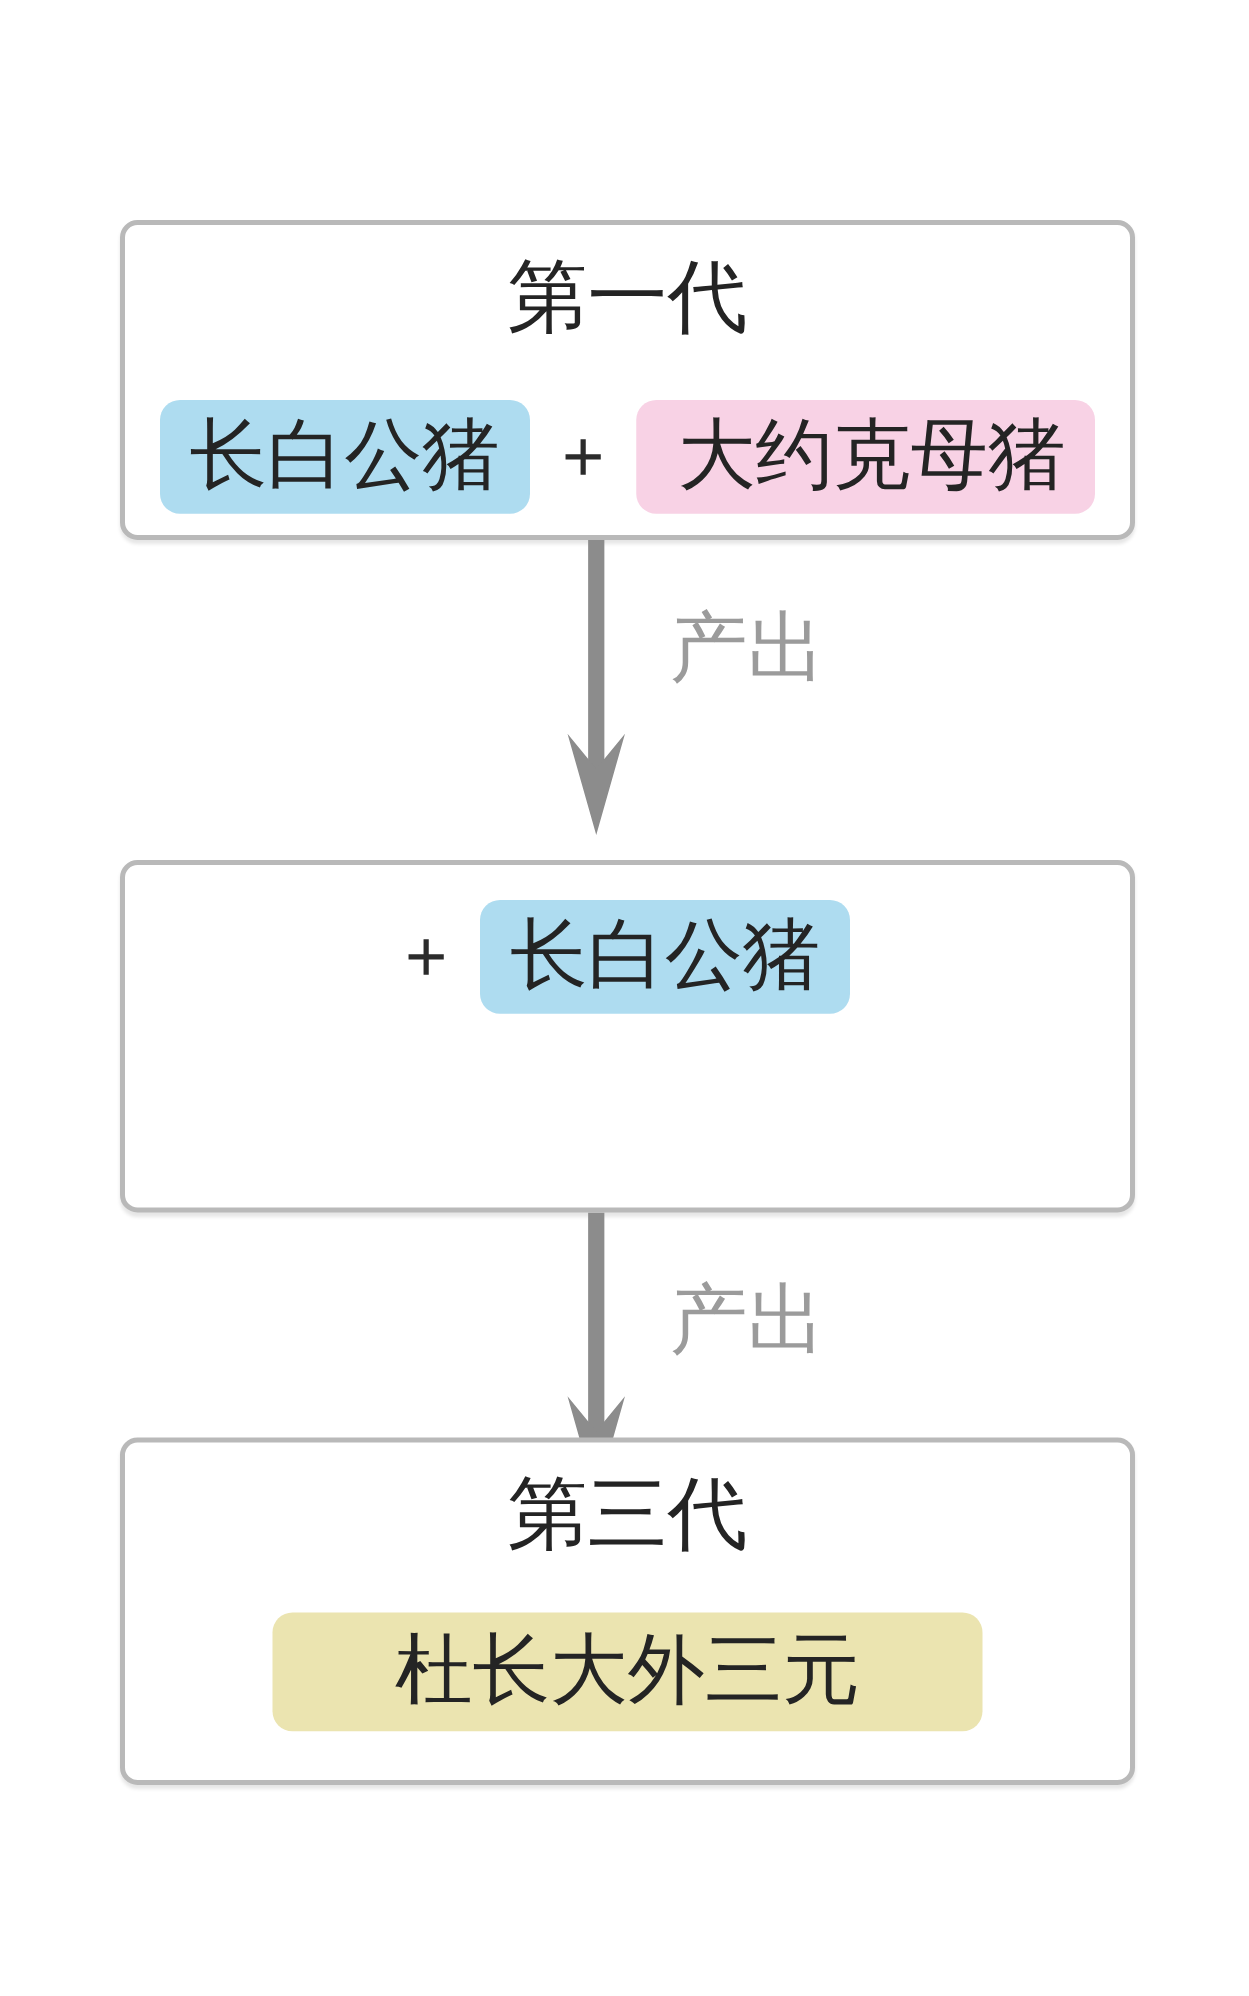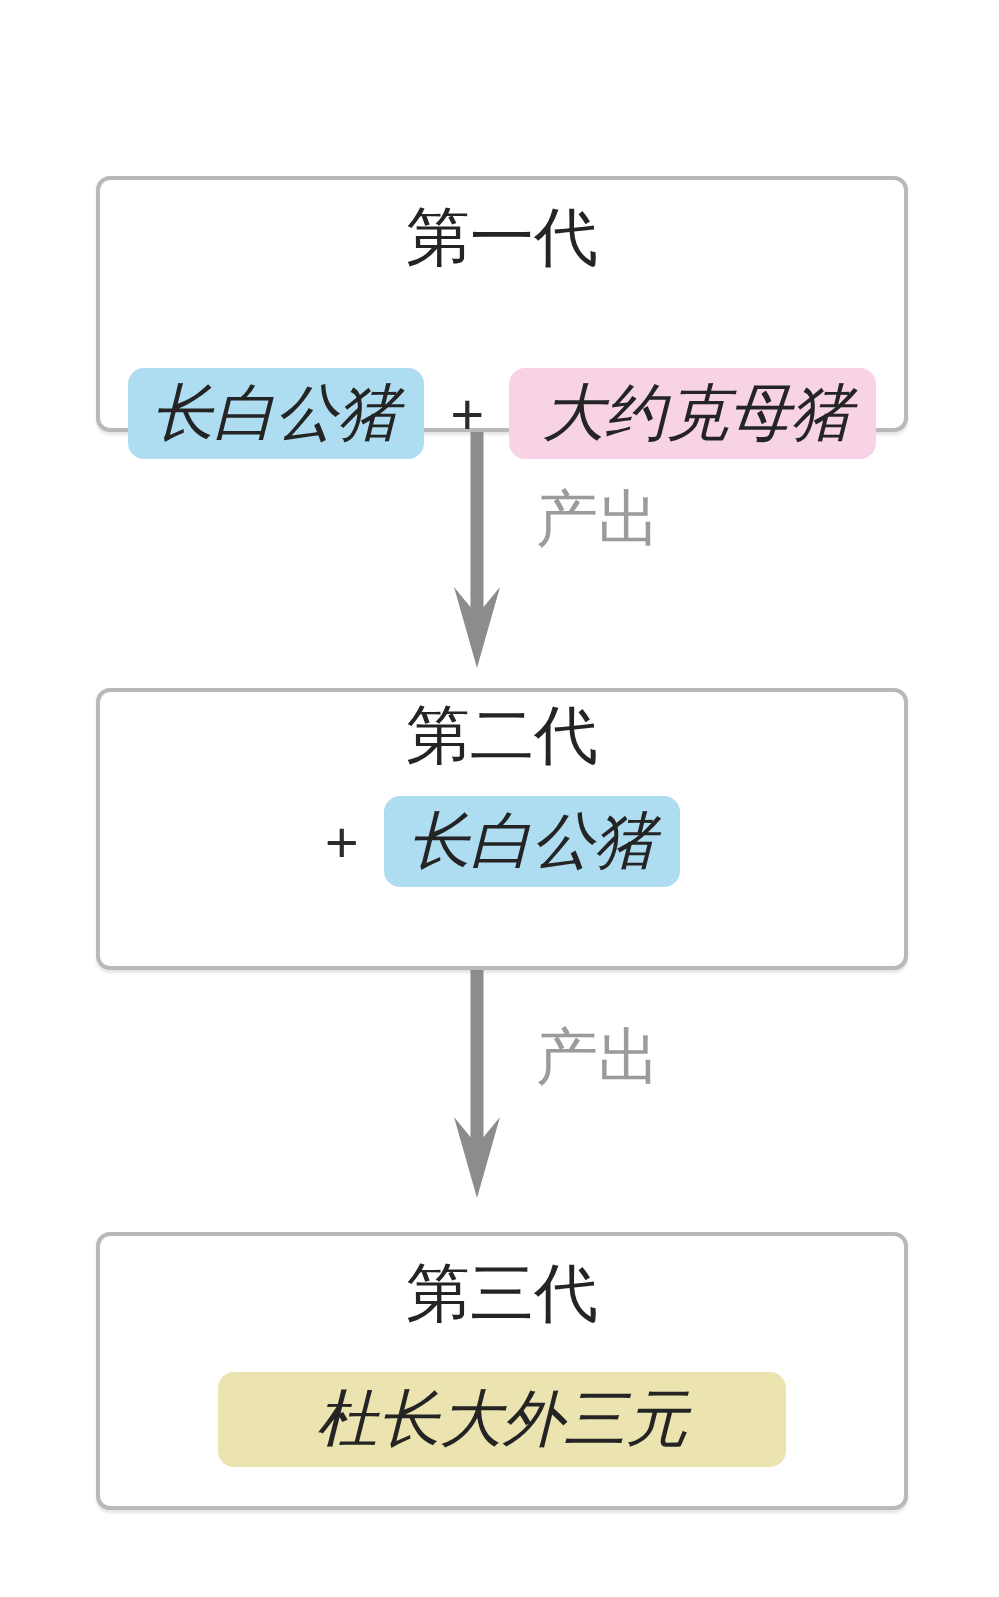--- a/index.html
+++ b/index.html
@@ -36,36 +36,35 @@
     width: 812px;
     box-sizing: border-box;
     background: #ffffff;
     border: 4px solid var(--box-border, #b9b9b9);
     border-radius: 14px;
     box-shadow: 0 3px 3px rgba(0,0,0,0.10);
     display: flex;
     flex-direction: column;
     align-items: center;
   }
-  #gen1 { top: 176px; height: 256px; gap: 48px; }
+  #gen1 { top: 176px; height: 256px; }
   #gen2 { top: 688px; height: 282px; }
-  #gen3 { top: 1232px; height: 278px; }
+  #gen3 { top: 1150px; height: 278px; }
   .gen-title {
     font-size: 64px;
     line-height: 1;
     margin-top: 26px;
     color: var(--text, #242424);
   }
   #gen2 .gen-title { margin-top: 12px; }
   .row {
     display: flex;
     align-items: center;
     justify-content: flex-start;
     gap: 26px;
-    font-style: italic;
   }
   #gen1 .row { margin-top: 50px; }
   #gen2 .row { margin-top: 28px; }
   #gen3 .row { margin-top: 46px; }
   .badge {
     font-size: 62px;
     line-height: 1.15;
     padding: 10px 24px;
     border-radius: 16px;
     text-align: center;
@@ -116,21 +115,20 @@
     </div>
   </section>
 
   <svg class="flow-arrow" id="arrow1" viewBox="0 0 60 236" aria-hidden="true">
     <rect class="arrow-shape" x="23.5" y="0" width="13" height="192"></rect>
     <polygon class="arrow-shape" points="7,155 30,236 53,155 30,183"></polygon>
   </svg>
   <div class="arrow-label" id="arrow-label-1">产出</div>
 
   <section class="gen-box" id="gen2">
-    <div class="gen-title">第二代</div>
     <div class="row">
       <span class="plus">+</span>
       <span class="badge male">长白公猪</span>
     </div>
   </section>
 
   <svg class="flow-arrow" id="arrow2" viewBox="0 0 60 228" aria-hidden="true">
     <rect class="arrow-shape" x="23.5" y="0" width="13" height="184"></rect>
     <polygon class="arrow-shape" points="7,147 30,228 53,147 30,175"></polygon>
   </svg>

